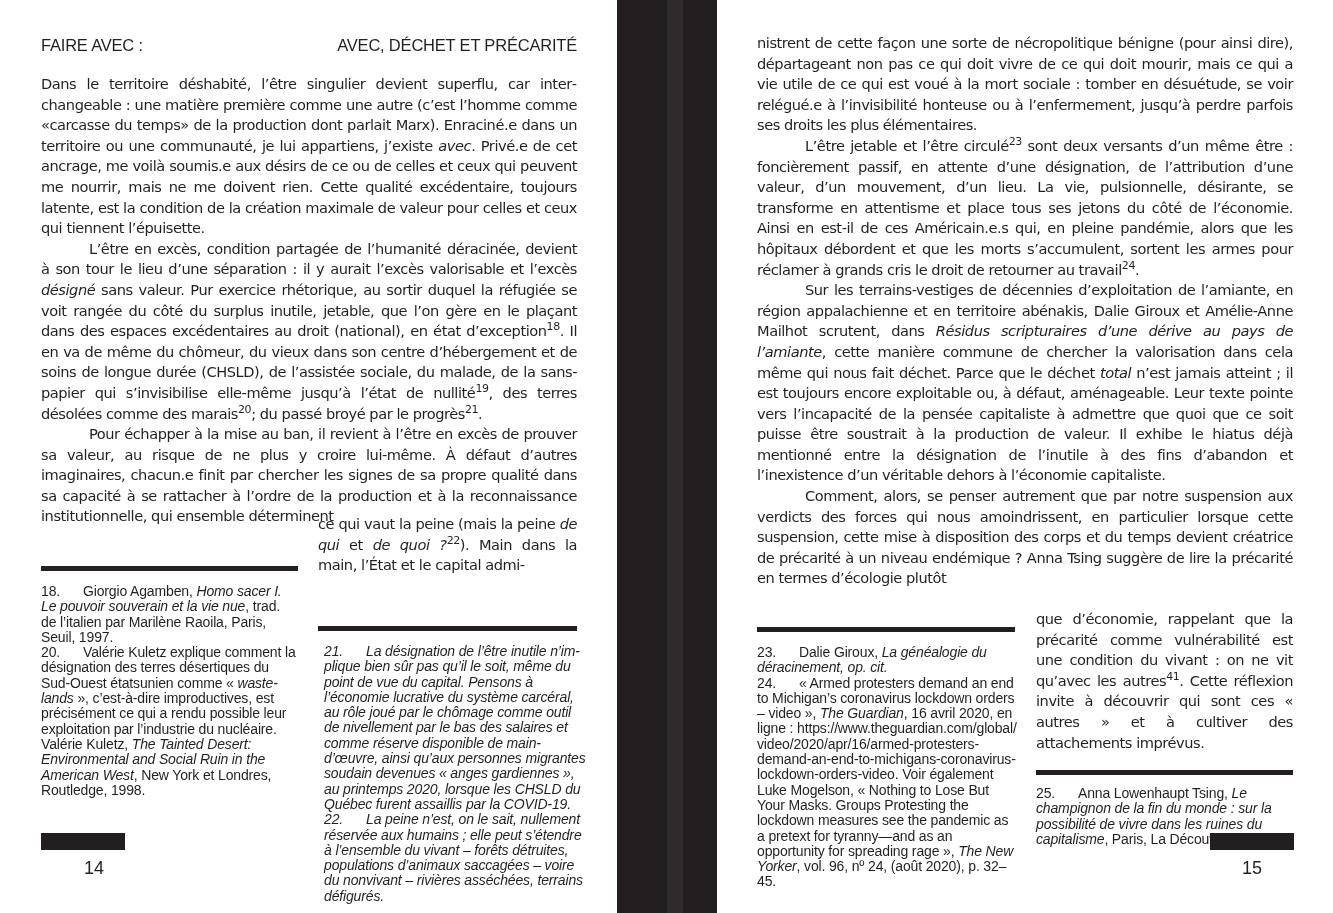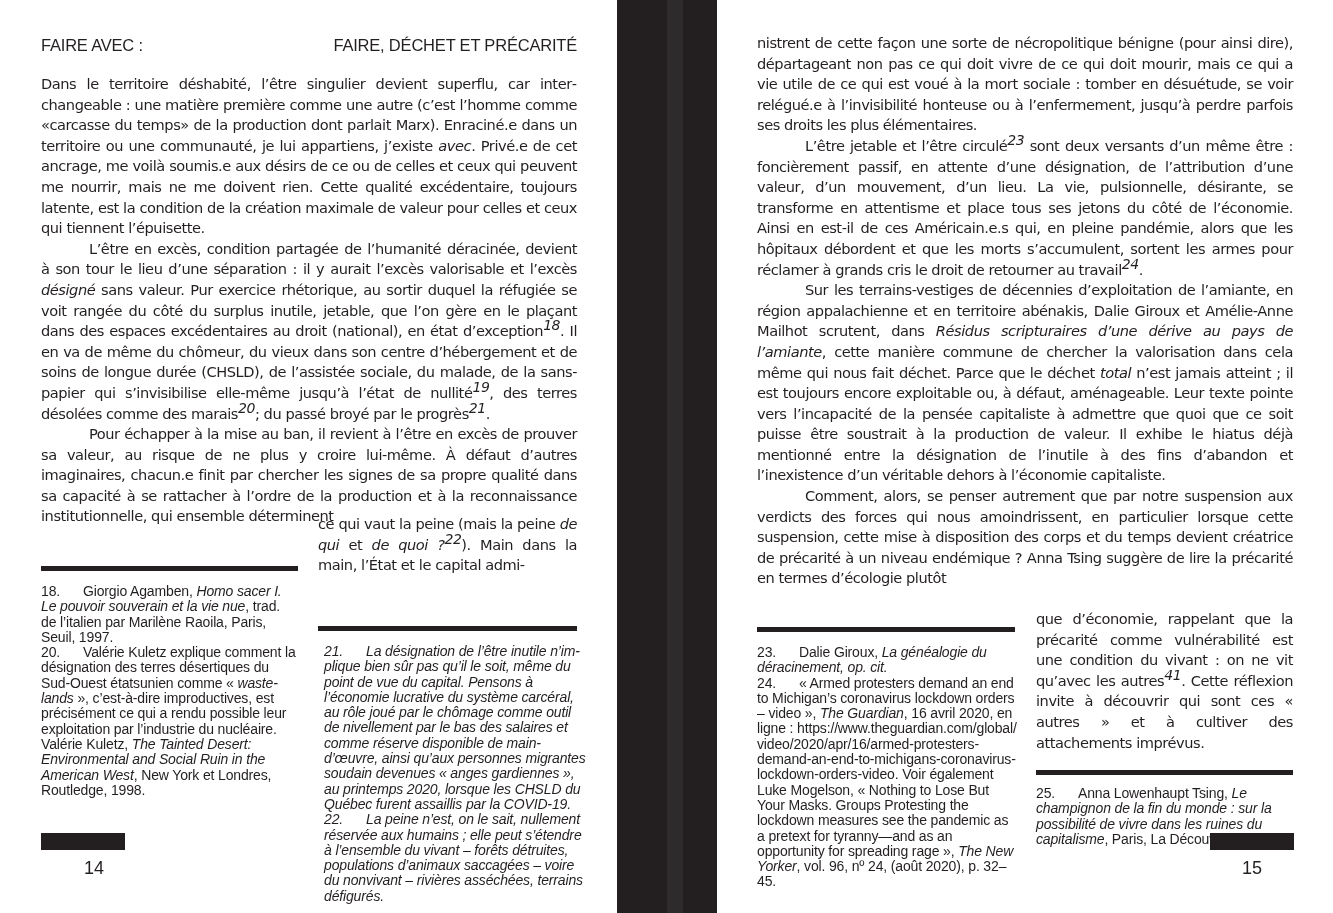--- a/index.html
+++ b/index.html
@@ -18,21 +18,21 @@
       display: flex; justify-content: space-between;
     }
 
     .body-text {
       position: absolute; font-family: "DejaVu Sans", sans-serif;
       font-size: 14.6px; line-height: 20.6px; letter-spacing: -0.45px;
       text-align: justify; hyphens: manual;
     }
     .body-text p { margin: 0; text-indent: 0; }
     .body-text p.indent { text-indent: 48px; }
-    .body-text sup { font-size: 14px; line-height: 0; vertical-align: 6px; font-style: italic; }
+    .body-text sup { font-size: 11px; line-height: 0; vertical-align: 6px; }
 
     #left-body { left: 41px; top: 74px; width: 536px; }
     #left-body-tail { left: 318px; top: 514px; width: 259px; }
     #right-body { left: 757px; top: 33px; width: 536px; }
     #right-body-tail { left: 1036px; top: 609px; width: 257px; }
 
     .note-rule { position: absolute; height: 5px; background: #231f20; }
     .notes {
       position: absolute; font-family: "Liberation Sans", sans-serif;
       font-size: 14px; line-height: 15.3px; letter-spacing: -0.15px;
@@ -45,21 +45,21 @@
     .folio { position: absolute; font-family: "Liberation Sans", sans-serif; font-size: 18px; width: 84px; text-align: center; }
   </style>
 </head>
 <body>
 
 <div class="spine"></div>
 <div class="spine-hl"></div>
 
 <div class="running-head">
   <span>FAIRE AVEC :</span>
-  <span>FAIRE, DÉCHET ET PRÉCARITÉ</span>
+  <span>AVEC, DÉCHET ET PRÉCARITÉ</span>
 </div>
 
 <div class="body-text" id="left-body">
   <p>Dans le territoire déshabité, l’être singulier devient superflu, car inter­changeable : une matière première comme une autre (c’est l’homme comme «carcasse du temps» de la production dont parlait Marx). Enra­ciné.e dans un territoire ou une communauté, je lui appartiens, j’existe <i>avec</i>. Privé.e de cet ancrage, me voilà soumis.e aux désirs de ce ou de celles et ceux qui peuvent me nourrir, mais ne me doivent rien. Cette qualité excédentaire, toujours latente, est la condition de la création maximale de valeur pour celles et ceux qui tiennent l’épuisette.</p>
   <p class="indent">L’être en excès, condition partagée de l’humanité déracinée, devient à son tour le lieu d’une séparation : il y aurait l’excès valori­sable et l’excès <i>désigné</i> sans valeur. Pur exercice rhétorique, au sortir duquel la réfugiée se voit rangée du côté du surplus inutile, jetable, que l’on gère en le plaçant dans des espaces excédentaires au droit (national), en état d’exception<sup>18</sup>. Il en va de même du chômeur, du vieux dans son centre d’hébergement et de soins de longue durée (CHSLD), de l’assistée sociale, du malade, de la sans-papier qui s’in­visibilise elle-même jusqu’à l’état de nullité<sup>19</sup>, des terres désolées comme des marais<sup>20</sup>; du passé broyé par le progrès<sup>21</sup>.</p>
   <p class="indent">Pour échapper à la mise au ban, il revient à l’être en excès de prouver sa valeur, au risque de ne plus y croire lui-même. À défaut d’autres imaginaires, chacun.e finit par chercher les signes de sa propre qualité dans sa capacité à se rattacher à l’ordre de la produc­tion et à la reconnaissance institutionnelle, qui ensemble déterminent</p>
 </div>
 <div class="body-text" id="left-body-tail">
   <p>ce qui vaut la peine (mais la peine <i>de qui</i> et <i>de quoi ?</i><sup>22</sup>). Main dans la main, l’État et le capital admi-</p>
 </div>

